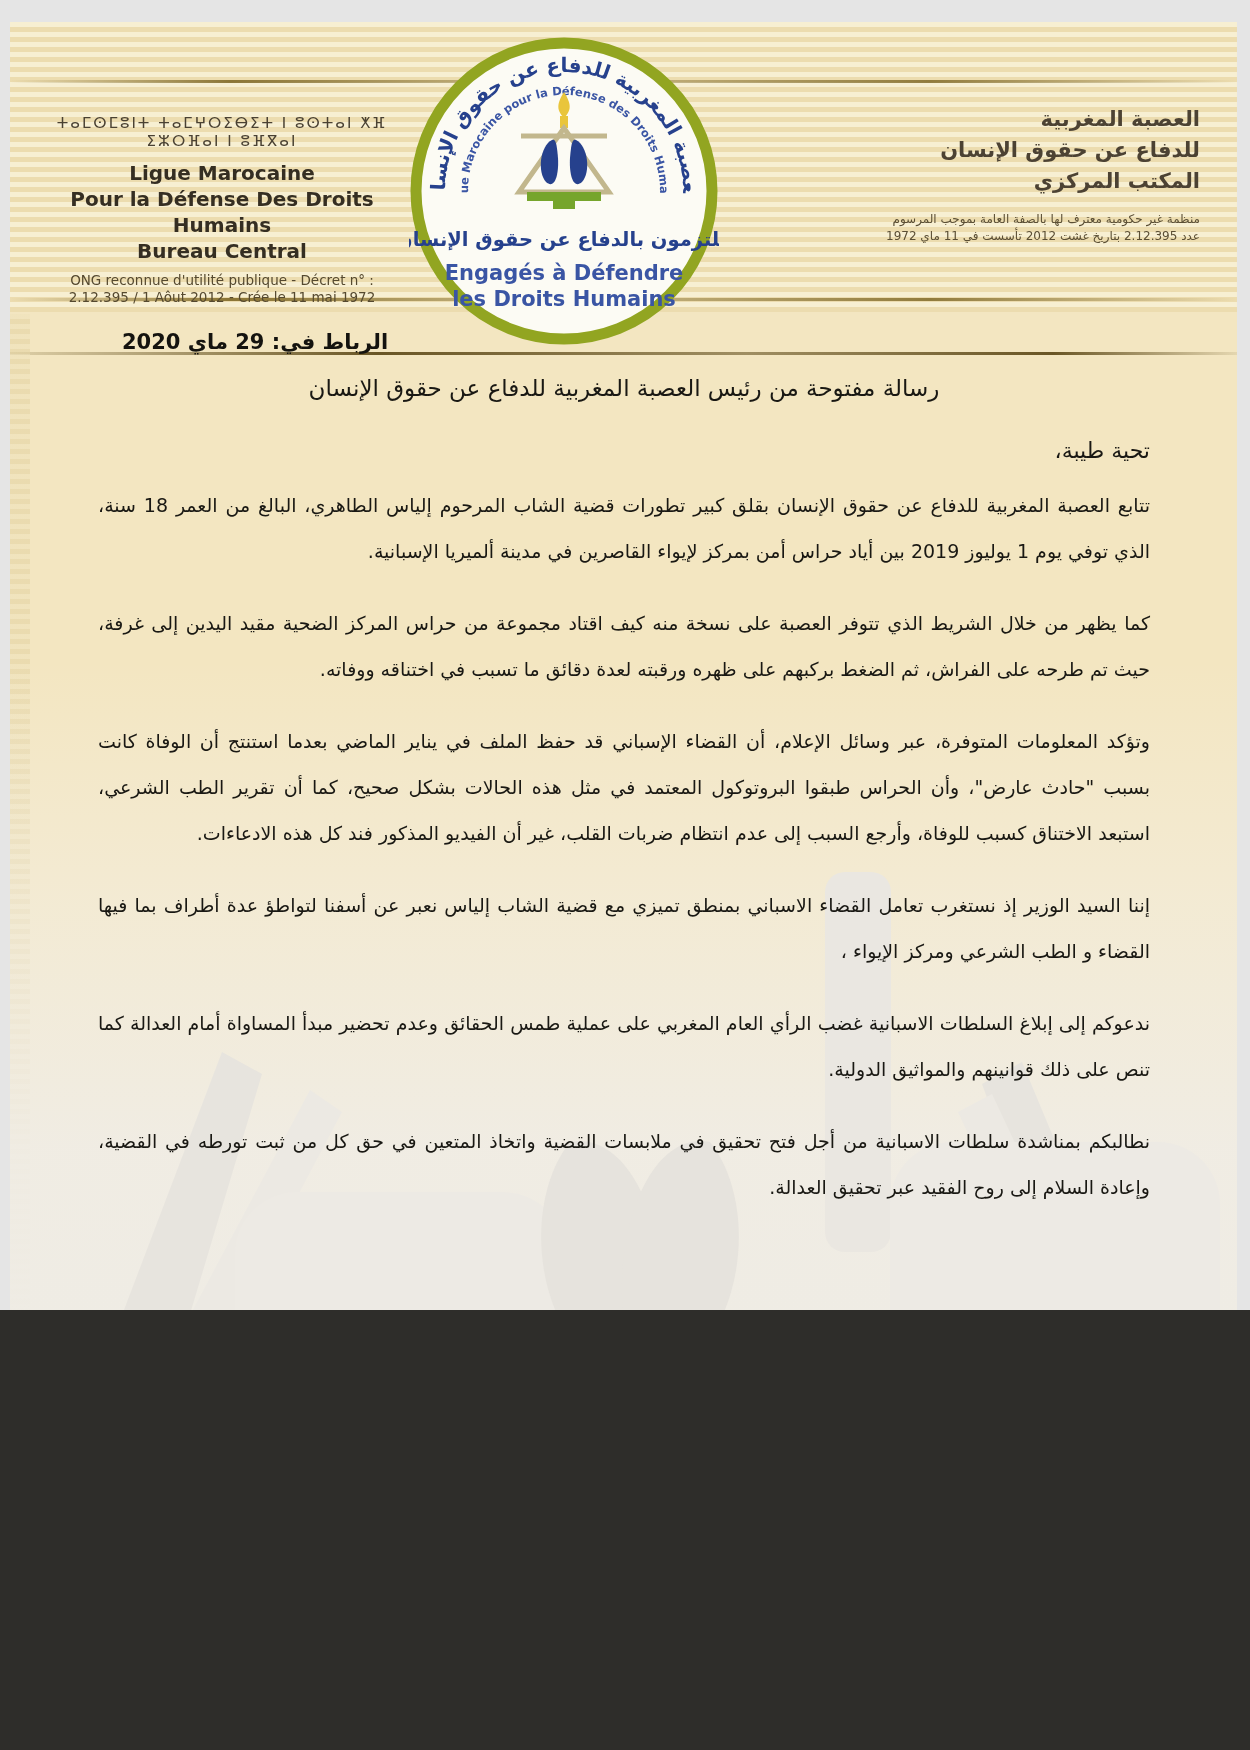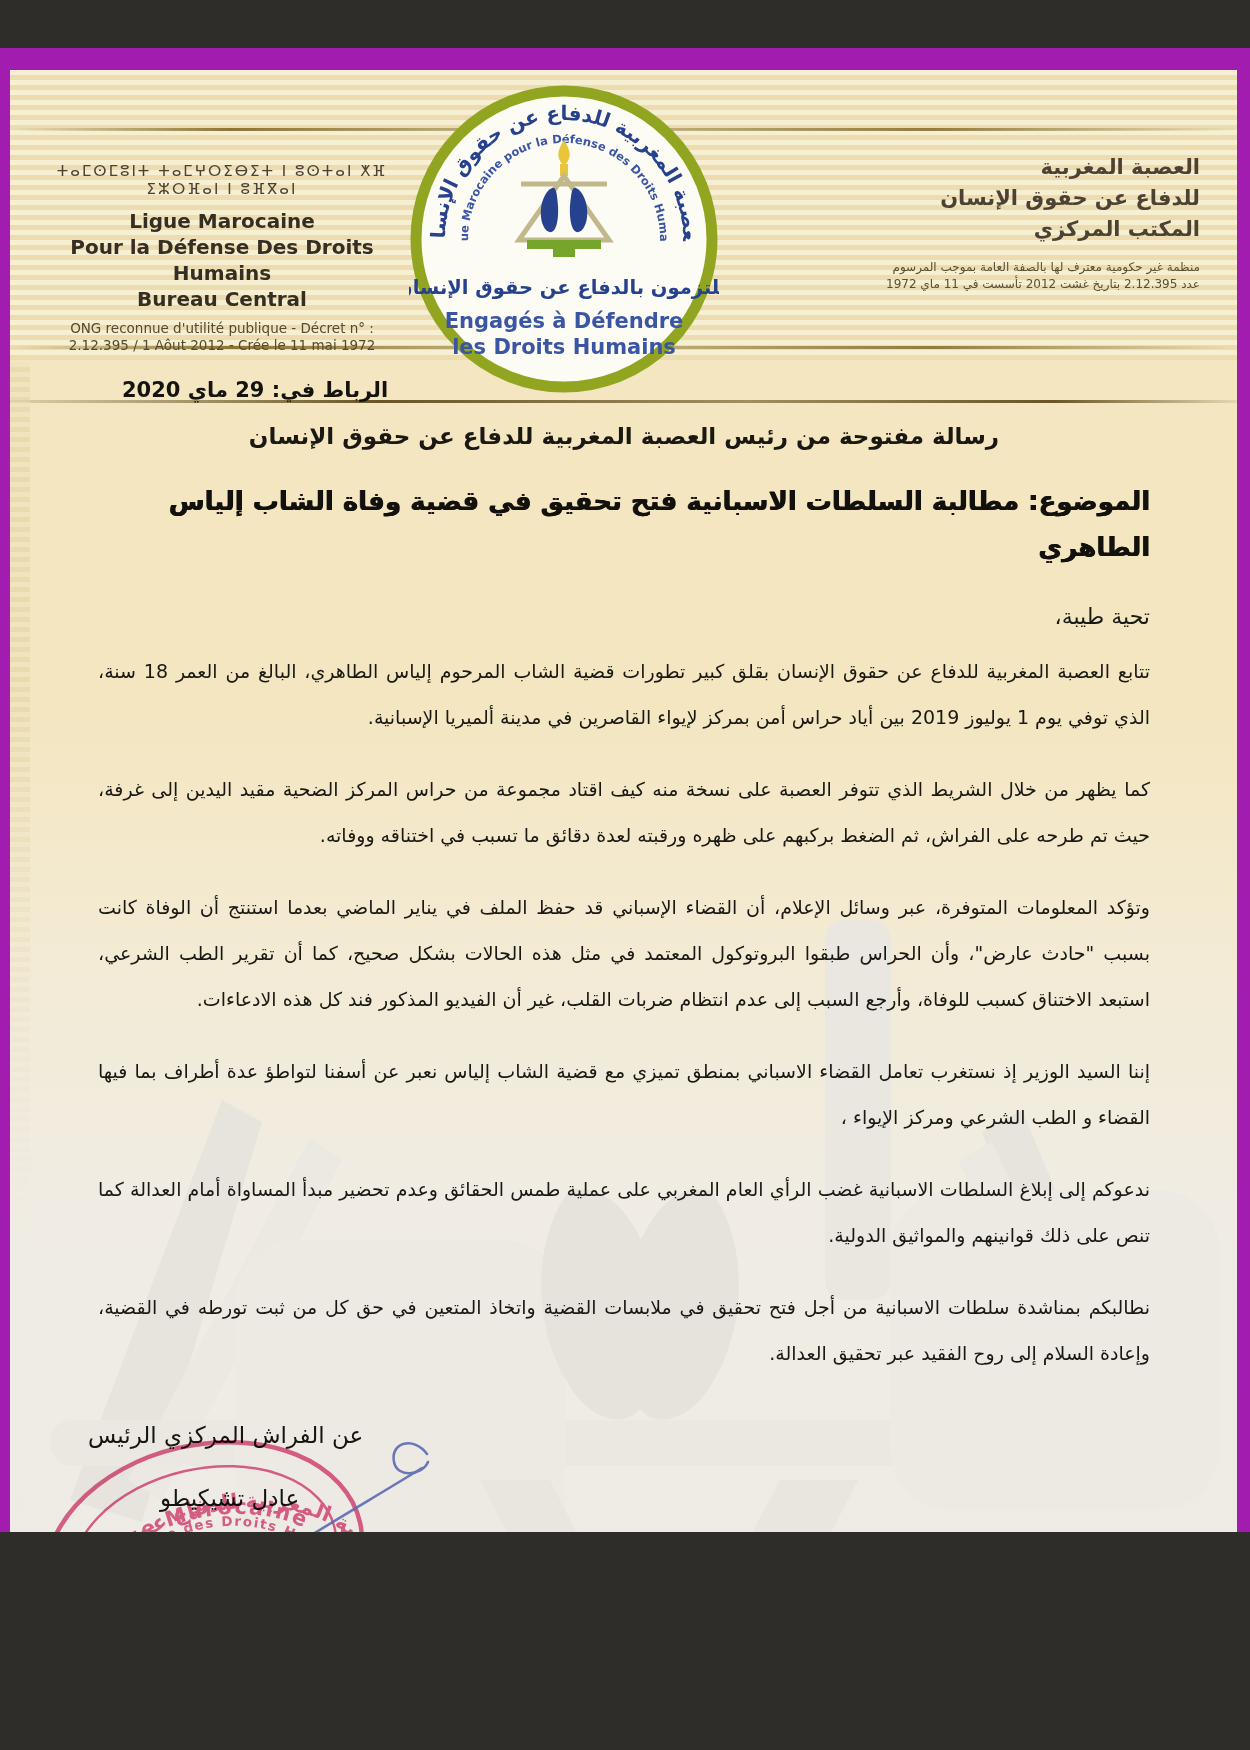--- a/index.html
+++ b/index.html
@@ -1,17 +1,17 @@
 <!DOCTYPE html>
 <html lang="ar"><head>
 <meta charset="utf-8">
 <style>
   html,body{margin:0;padding:0;background:#2e2d2a;}
-  .page{position:relative;width:1250px;height:1484px;background:#a21caf;overflow:hidden;
-        font-family:"DejaVu Sans",sans-serif;margin-top:48px;}
+  .page{position:relative;width:1250px;height:1310px;background:#e5e5e5;overflow:hidden;
+        font-family:"DejaVu Sans",sans-serif;}
   .paper{position:absolute;left:10px;top:22px;width:1227px;height:1722px;background:#f3e6c1;overflow:hidden;}
 
   
   .header-band{position:absolute;left:0;top:0;width:100%;height:290px;
     background:repeating-linear-gradient(180deg,#f7efd2 0 5px,#ecdcaf 5px 10px);}
   .gold-line{position:absolute;left:0;width:100%;height:3px;
     background:linear-gradient(90deg,rgba(122,99,32,0) 0%,rgba(122,99,32,.85) 18%,rgba(122,99,32,.25) 45%,rgba(122,99,32,.8) 75%,rgba(122,99,32,0) 100%);}
   .gold-line.l1{top:58px;}
   .gold-line.l2{top:276px;}
   .gold-line.l3{top:330px;background:linear-gradient(90deg,rgba(100,80,25,.15),rgba(90,70,20,.9) 30%,rgba(90,70,20,.55) 60%,rgba(90,70,20,.9) 85%,rgba(100,80,25,.1));}
@@ -27,21 +27,21 @@
   .hdr-right .ar{font-size:21px;font-weight:600;line-height:31px;color:#4c4233;}
   .hdr-right .small{font-size:12px;line-height:16px;font-weight:400;color:#5a4e34;margin-top:14px;}
 
   
   .logo{position:absolute;left:399px;top:12px;width:310px;height:318px;}
 
   
   .date-line{position:absolute;left:112px;top:308px;direction:rtl;font-weight:bold;
     font-size:21px;color:#14130f;white-space:nowrap;}
   .body-wrap{position:absolute;left:88px;top:344px;width:1052px;direction:rtl;color:#191813;}
-  .t-center{text-align:center;font-size:23px;margin:0 0 20px 0;line-height:44px;font-weight:bold;}
+  .t-center{text-align:center;font-size:23px;margin:0 0 20px 0;line-height:44px;}
   .subject{text-align:right;font-size:26px;font-weight:bold;margin:6px 0 26px 0;line-height:46px;
     color:#12110d;text-shadow:.6px 0 #12110d, -.4px 0 rgba(18,17,13,.55);}
   .greeting{text-align:right;font-size:22px;margin:0 0 10px 0;line-height:42px;}
   .para{font-size:19px;line-height:46px;text-align:justify;margin:0 0 26px 0;}
 
   
   .wm-fade{position:absolute;left:0;top:640px;width:100%;height:1082px;pointer-events:none;
     background:linear-gradient(180deg,rgba(243,240,234,0) 0%,rgba(243,240,234,.45) 22%,rgba(240,237,231,.9) 45%,rgba(238,236,230,.97) 70%,rgba(237,235,229,1) 100%);}
   .wm-art{position:absolute;left:0;top:790px;width:1227px;height:932px;pointer-events:none;}
 
@@ -133,21 +133,20 @@
         <path d="M560,330 C520,380 520,480 570,540 C610,580 650,560 650,470 C650,390 610,320 560,330 Z" fill="#e6e3dd"></path>
         <path d="M700,330 C740,380 740,480 690,540 C650,580 610,560 612,470 C614,390 650,320 700,330 Z" fill="#e6e3dd"></path>
         <polygon points="470,620 618,910 700,910 848,620 770,620 652,842 540,620" fill="#e9e6e0"></polygon>
       </g>
     </svg>
 
     <div class="date-line">الرباط في: 29 ماي 2020</div>
 
     <div class="body-wrap">
       <p class="t-center">رسالة مفتوحة من رئيس العصبة المغربية للدفاع عن حقوق الإنسان</p>
-      <p class="subject">الموضوع: مطالبة السلطات الاسبانية فتح تحقيق في قضية وفاة الشاب إلياس الطاهري</p>
       <p class="greeting">تحية طيبة،</p>
       <p class="para">تتابع العصبة المغربية للدفاع عن حقوق الإنسان بقلق كبير تطورات قضية الشاب المرحوم إلياس الطاهري، البالغ من العمر 18 سنة، الذي توفي يوم 1 يوليوز 2019 بين أياد حراس أمن بمركز لإيواء القاصرين في مدينة ألميريا الإسبانية.</p>
       <p class="para">كما يظهر من خلال الشريط الذي تتوفر العصبة على نسخة منه كيف اقتاد مجموعة من حراس المركز الضحية مقيد اليدين إلى غرفة، حيث تم طرحه على الفراش، ثم الضغط بركبهم على ظهره ورقبته لعدة دقائق ما تسبب في اختناقه ووفاته.</p>
       <p class="para">وتؤكد المعلومات المتوفرة، عبر وسائل الإعلام، أن القضاء الإسباني قد حفظ الملف في يناير الماضي بعدما استنتج أن الوفاة كانت بسبب "حادث عارض"، وأن الحراس طبقوا البروتوكول المعتمد في مثل هذه الحالات بشكل صحيح، كما أن تقرير الطب الشرعي، استبعد الاختناق كسبب للوفاة، وأرجع السبب إلى عدم انتظام ضربات القلب، غير أن الفيديو المذكور فند كل هذه الادعاءات.</p>
       <p class="para">إننا السيد الوزير  إذ نستغرب تعامل القضاء الاسباني بمنطق تميزي مع قضية الشاب إلياس نعبر عن أسفنا لتواطؤ عدة أطراف بما فيها القضاء و الطب الشرعي ومركز الإيواء ،</p>
       <p class="para">ندعوكم إلى إبلاغ السلطات الاسبانية غضب الرأي العام المغربي على عملية طمس الحقائق وعدم تحضير مبدأ المساواة أمام العدالة كما تنص على ذلك قوانينهم والمواثيق الدولية.</p>
       <p class="para">نطالبكم بمناشدة سلطات الاسبانية من أجل فتح تحقيق في ملابسات القضية واتخاذ المتعين في حق كل من ثبت تورطه في القضية، وإعادة السلام إلى روح الفقيد عبر تحقيق العدالة.</p>
     </div>
 
     <div class="sig-line1">عن الفراش المركزي الرئيس</div>

